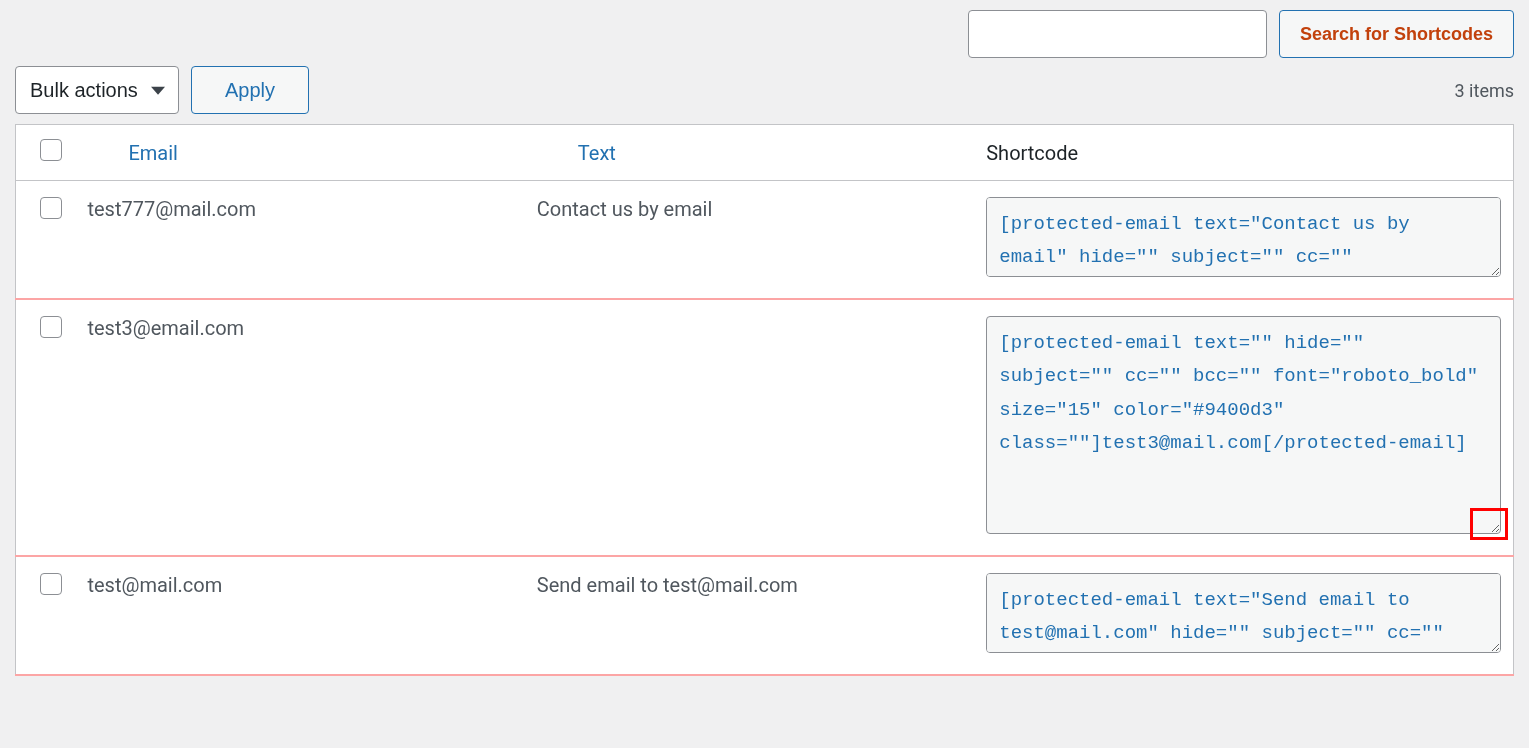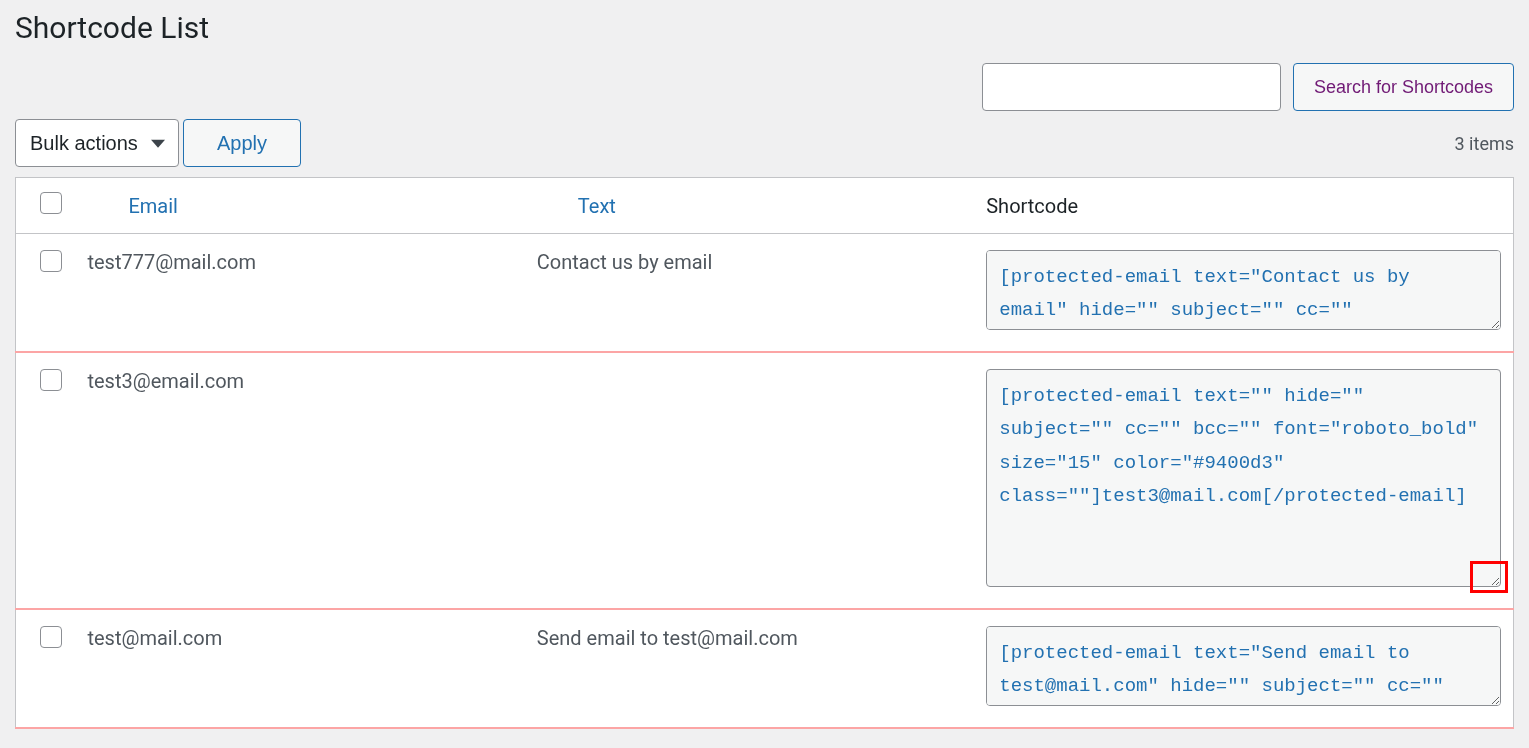--- a/index.html
+++ b/index.html
@@ -34,34 +34,35 @@
       border-radius: 4px;
       padding: 4px 8px;
       font-size: 14px;
       background: #fff;
     }
     .search-button {
       height: 48px;
       padding: 8px 20px;
       border: 1px solid #2271b1;
       background: #f6f7f7;
-      color: #701a75;
+      color: #c2410c;
       font-size: 18px;
       border-radius: 4px;
       cursor: pointer;
+      font-weight: bold;
     }
     .controls-row {
       display: flex;
       justify-content: space-between;
       align-items: center;
       margin-bottom: 10px;
     }
     .controls-left {
       display: flex;
-      gap: 4px;
+      gap: 12px;
     }
     .bulk-select-wrapper {
       position: relative;
       display: inline-block;
     }
     .bulk-select {
       height: 48px;
       padding: 0 40px 0 14px;
       border: 1px solid #8c8f94;
       border-radius: 4px;
@@ -170,21 +171,20 @@
       border: 3px solid red;
       right: -7px;
       bottom: -1px;
     }
   </style>
 </head>
 <body>
 
 <div class="page">
 
-  <h1 class="page-title">Shortcode List</h1>
 
   <div class="search-row">
     <input type="text" class="search-input" placeholder="" style="">
     <button class="search-button">Search for Shortcodes</button>
   </div>
 
   <div class="controls-row">
     <div class="controls-left">
       <div class="bulk-select-wrapper">
         <select class="bulk-select">

